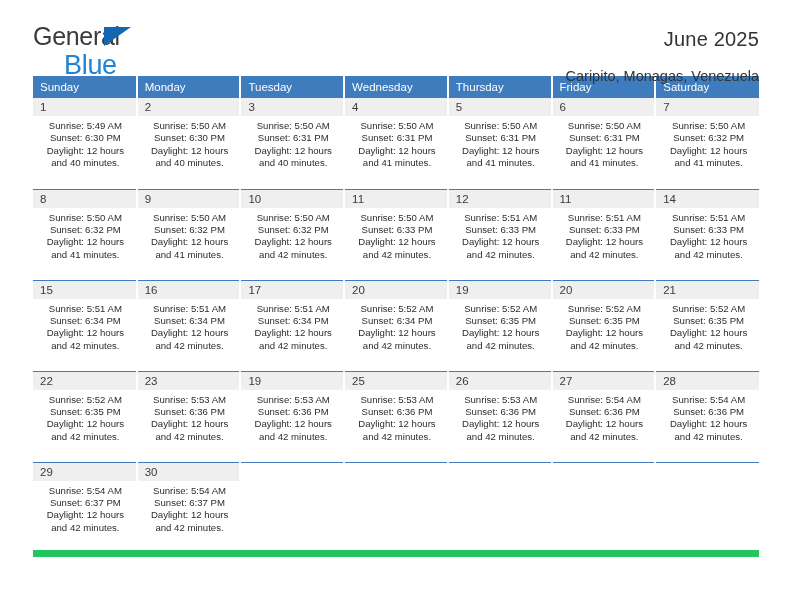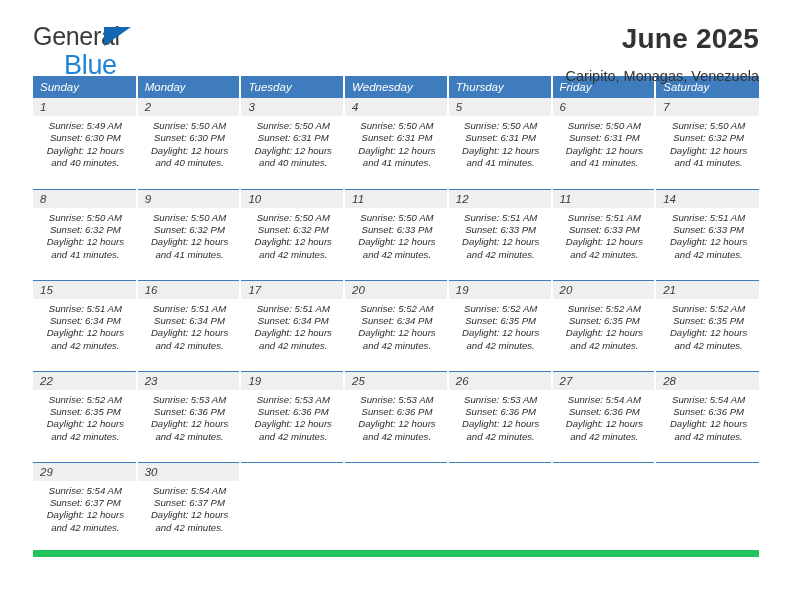--- a/index.html
+++ b/index.html
@@ -56,39 +56,38 @@
     color: #1f84d6;
     letter-spacing: -0.3px;
   }
   .title-block {
     position: absolute;
     right: 0;
     top: 22px;
     text-align: right;
   }
   .cal-title {
-    font-size: 28px;
-    font-weight: bold;
+    font-size: 20px;
+    font-weight: normal;
     color: #333333;
     line-height: 34px;
     letter-spacing: 0.2px;
   }
   .cal-subtitle {
     margin-top: 11px;
     font-size: 14.5px;
     color: #333333;
     line-height: 18px;
   }
 
   
   .calendar {
     width: 726px;
     border-collapse: collapse;
     table-layout: fixed;
-    font-style: italic;
   }
   .calendar th {
     background: #3e7cbe;
     color: #ffffff;
     font-size: 11.5px;
     font-weight: normal;
     text-align: left;
     padding: 5px 0 5px 7px;
     height: 21px;
     border-right: 2px solid #ffffff;

